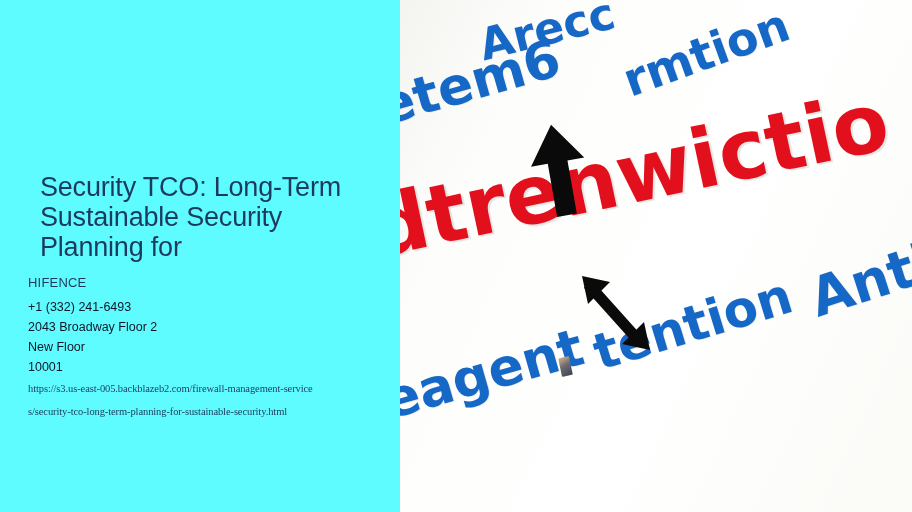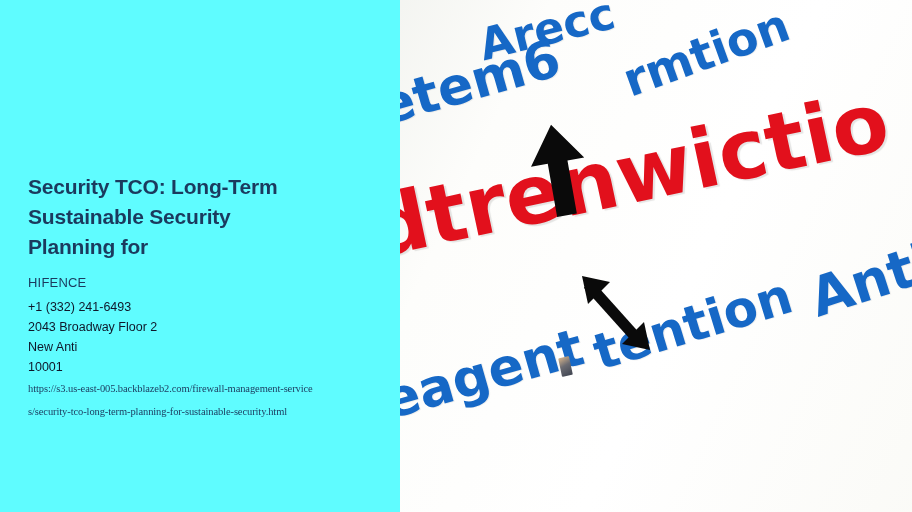--- a/index.html
+++ b/index.html
@@ -28,26 +28,27 @@
     background: #5ffcff;
     overflow: hidden;
   }
   .title-block {
     position: absolute;
     left: 28px;
     top: 172px;
     width: 395px;
   }
   .title-line {
-    font-size: 21px;
+    font-size: 27px;
     line-height: 30px;
     color: #1b3a5e;
-    font-weight: 700;
+    font-weight: 400;
     letter-spacing: -0.2px;
     white-space: nowrap;
+    margin-left: 12px;
   }
   .org-name {
     position: absolute;
     left: 28px;
     top: 272px;
     font-size: 13px;
     line-height: 21px;
     color: #1b3a5e;
     letter-spacing: 0.2px;
     white-space: nowrap;
@@ -194,21 +195,21 @@
       <div class="title-line">Security TCO: Long-Term</div>
       <div class="title-line">Sustainable Security</div>
       <div class="title-line">Planning for</div>
     </div>
 
     <div class="org-name">HIFENCE</div>
 
     <div class="contact-lines">
       <div class="contact-line">+1 (332) 241-6493</div>
       <div class="contact-line">2043 Broadway Floor 2</div>
-      <div class="contact-line">New Anti</div>
+      <div class="contact-line">New Floor</div>
       <div class="contact-line">10001</div>
     </div>
 
     <div class="url-block">
       <div class="url-line">https://s3.us-east-005.backblazeb2.com/firewall-management-service</div>
       <div class="url-line">s/security-tco-long-term-planning-for-sustainable-security.html</div>
     </div>
 
   </div>
 

